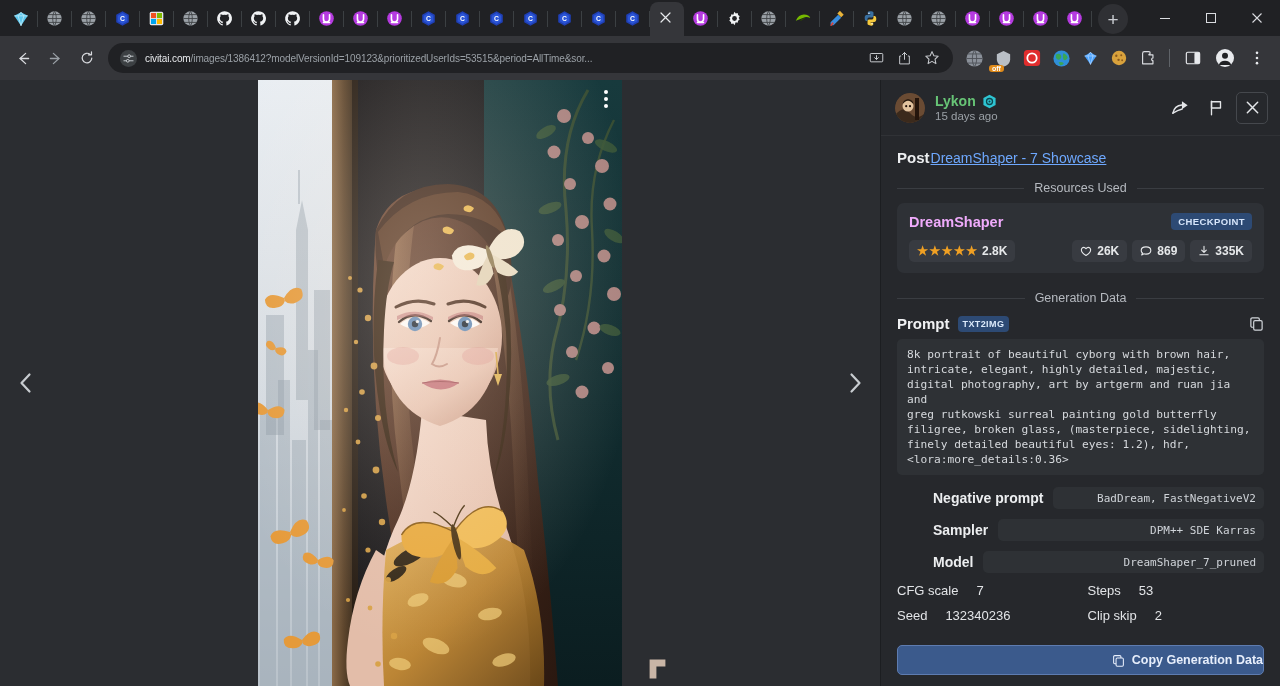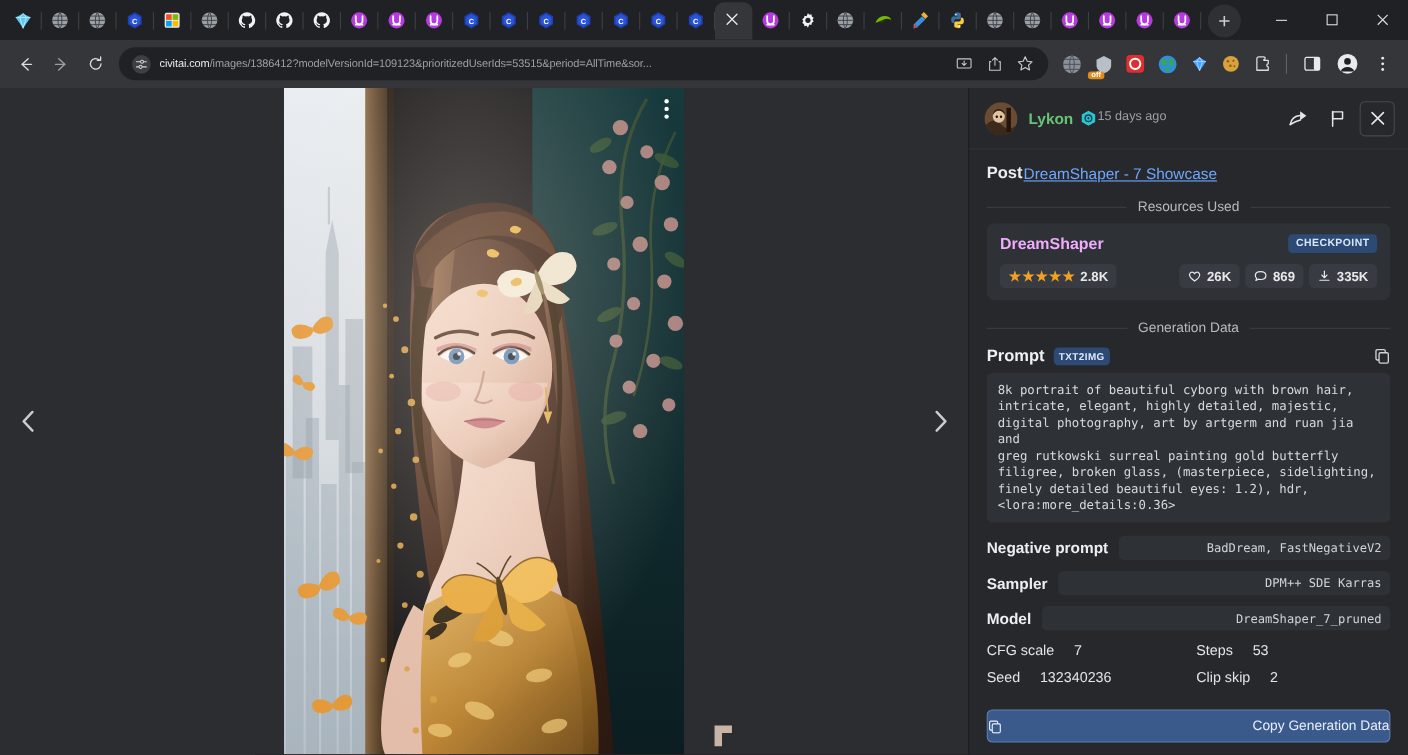--- a/index.html
+++ b/index.html
@@ -144,21 +144,21 @@
     display: flex; align-items: center;
     padding: 0 12px 0 14px;
     gap: 10px;
     border-bottom: 1px solid #303236;
   }
   .avatar {
     width: 30px; height: 30px; border-radius: 50%;
     overflow: hidden; flex: 0 0 30px; position: relative;
     background: #4a3a30;
   }
-  .uinfo { display: flex; flex-direction: row; gap: 1px; min-width:0; }
+  .uinfo { display: flex; flex-direction: column; gap: 1px; min-width:0; }
   .uname-row { display: flex; align-items: center; gap: 6px; }
   .uname { color: #67c476; font-size: 14px; font-weight: 700; }
   .badge-hex { width: 15px; height: 15px; display:block; }
   .uago { color: #9aa0a6; font-size: 11.5px; }
   .head-actions { margin-left: auto; display: flex; align-items: center; gap: 4px; }
   .ha { width: 32px; height: 32px; border-radius: 5px;
         display:flex; align-items:center; justify-content:center; color: #e4e6e9; }
   .ha.boxed { border: 1px solid #45484d; }
 
   .post-row {
@@ -214,39 +214,39 @@
     font-family: "DejaVu Sans Mono", monospace;
     font-size: 11.2px; line-height: 15px;
     color: #d6d9dd;
     white-space: pre-wrap;
     margin-bottom: 12px;
   }
   .kv {
     display:flex; align-items:center; gap: 10px;
     margin-bottom: 10px;
   }
-  .kv .k { font-size: 14px; font-weight: 700; color: #eceef0; white-space: nowrap; }
+  .kv .k { font-size: 14px; font-weight: 700; color: #eceef0; white-space: nowrap; margin-left: 36px; }
   .kv .v {
     flex: 1 1 auto; background: #2e3135; border-radius: 5px;
     height: 22px; display:flex; align-items:center; justify-content:flex-end;
     padding: 0 8px;
     font-family: "DejaVu Sans Mono", monospace;
     font-size: 11px; color: #cfd3d8;
     min-width: 0; overflow: hidden; white-space: nowrap;
   }
   .kv2 { display:flex; gap: 14px; margin-bottom: 10px; }
   .kv2 .half { flex: 1 1 0; display:flex; align-items:center; gap:18px; min-width:0; }
   .blue-btn {
     margin: 2px 16px 0 16px;
     background: #3b5a8c;
     border: 1px solid #5e7cb0;
     border-radius: 5px;
     height: 30px;
-    display:flex; align-items:center; justify-content:space-between; gap:7px;
-    color: #e7eefb; font-size: 12.5px; font-weight: 400;
+    display:flex; align-items:center; justify-content:flex-end; gap:7px;
+    color: #e7eefb; font-size: 12.5px; font-weight: 700;
   }
 </style>
 </head>
 <body>
 
 <div class="tabstrip">
   <div id="tabs-container" style="display:flex;align-items:flex-end;">
       <div class="tab sep">
         <span class="tab-ico"><svg viewBox="0 0 20 20" width="18" height="18">
             <path d="M2.5 6.5 L10 2.5 L17.5 6.5 L10 17.5 Z" fill="#5ec8ee"></path>

